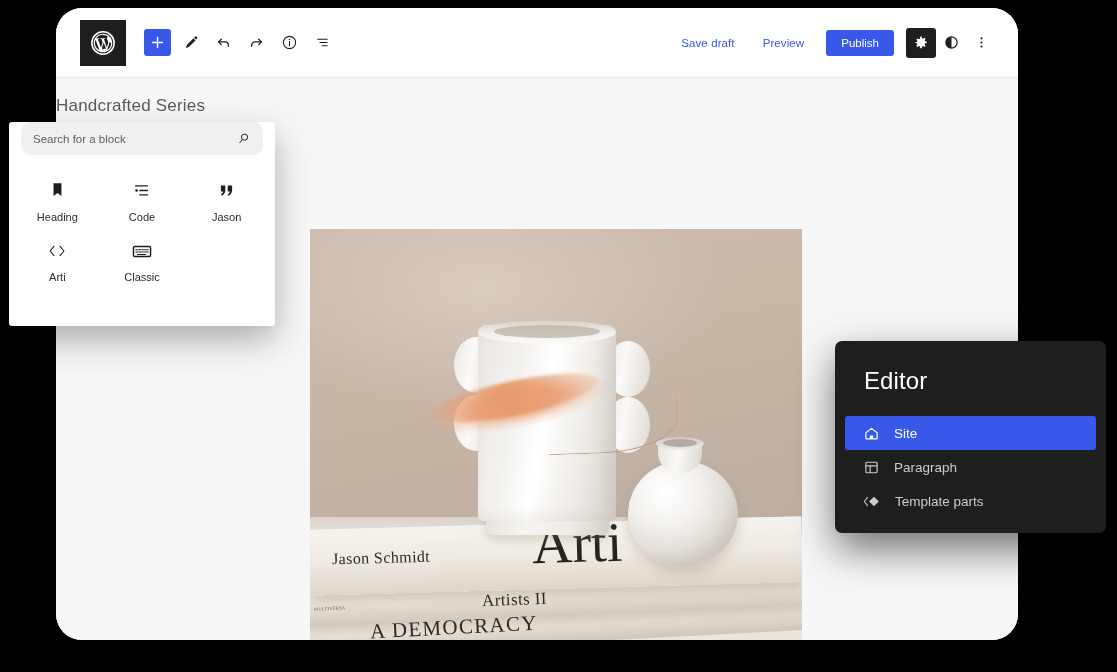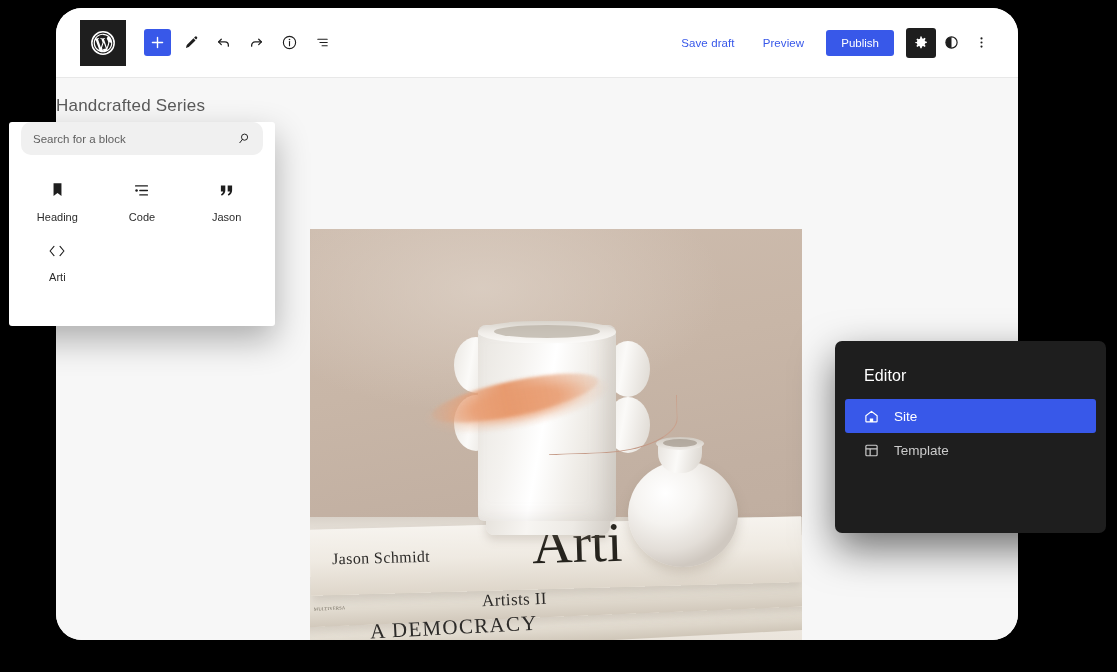--- a/index.html
+++ b/index.html
@@ -343,25 +343,25 @@
     top: 341px;
     width: 271px;
     height: 192px;
     background: #1e1e1e;
     border-radius: 7px;
     box-shadow: 0 16px 40px rgba(0,0,0,0.55);
     overflow: hidden;
   }
   .ep-title {
     color: #ffffff;
-    font-size: 16px;
+    font-size: 24px;
     padding: 26px 0 0 29px;
     letter-spacing: 0.1px;
   }
-  .ep-list { margin-top: 14px; padding: 0 10px; }
+  .ep-list { margin-top: 21px; padding: 0 10px; }
   .ep-item {
     display: flex;
     align-items: center;
     gap: 14px;
     height: 34px;
     padding: 0 18px;
     border-radius: 3px;
     color: #cccccc;
     font-size: 13.5px;
   }
@@ -553,20 +553,29 @@
       <div class="block-item">
         <span class="bi-ico">
           <svg width="20" height="16" viewBox="0 0 22 18" fill="none">
             <path d="M7.6 3.8 3.2 9l4.4 5.2" stroke="currentColor" stroke-width="1.25" stroke-linecap="round" stroke-linejoin="round"></path>
             <path d="M14.4 3.8 18.8 9l-4.4 5.2" stroke="currentColor" stroke-width="1.25" stroke-linecap="round" stroke-linejoin="round"></path>
           </svg>
         </span>
         <span class="bi-label">Arti</span>
       </div>
 
+      <div class="block-item">
+        <span class="bi-ico">
+          <svg width="20" height="15" viewBox="0 0 22 16" fill="none">
+            <rect x="1.6" y="2.6" width="18.8" height="11" rx="1.4" stroke="currentColor" stroke-width="1.6"></rect>
+            <path d="M4.2 6h2M7.4 6h2M10.6 6h2M13.8 6h2M17 6h1M4.2 8.6h2M7.4 8.6h2M10.6 8.6h2M13.8 8.6h4M6 11.2h9" stroke="currentColor" stroke-width="1.15" stroke-linecap="round"></path>
+          </svg>
+        </span>
+        <span class="bi-label">Classic</span>
+      </div>
 
     </div>
   </div>
 
   <div class="editor-panel">
 
     <div class="ep-title">Editor</div>
 
     <div class="ep-list">
 
@@ -581,20 +590,29 @@
       </div>
 
       <div class="ep-item">
         <span class="ep-ico">
           <svg width="17" height="17" viewBox="0 0 20 20" fill="none">
             <rect x="3.4" y="3.8" width="13.2" height="12.4" rx="1.2" stroke="currentColor" stroke-width="1.4"></rect>
             <path d="M3.4 8h13.2" stroke="currentColor" stroke-width="1.4"></path>
             <path d="M8.4 8v8.2" stroke="currentColor" stroke-width="1.4"></path>
           </svg>
         </span>
-        <span>Template</span>
-      </div>
-
+        <span>Paragraph</span>
+      </div>
+
+      <div class="ep-item">
+        <span class="ep-ico">
+          <svg width="18" height="17" viewBox="0 0 22 20" fill="none">
+            <path d="M5.8 4.6 1.6 10l4.2 5.4" stroke="currentColor" stroke-width="1.3" stroke-linejoin="round"></path>
+            <path d="M13.4 4.2 19.4 10l-6 5.8L7.4 10l6-5.8z" fill="currentColor"></path>
+          </svg>
+        </span>
+        <span>Template parts</span>
+      </div>
 
     </div>
   </div>
 
 </div>
 
 </body></html>

